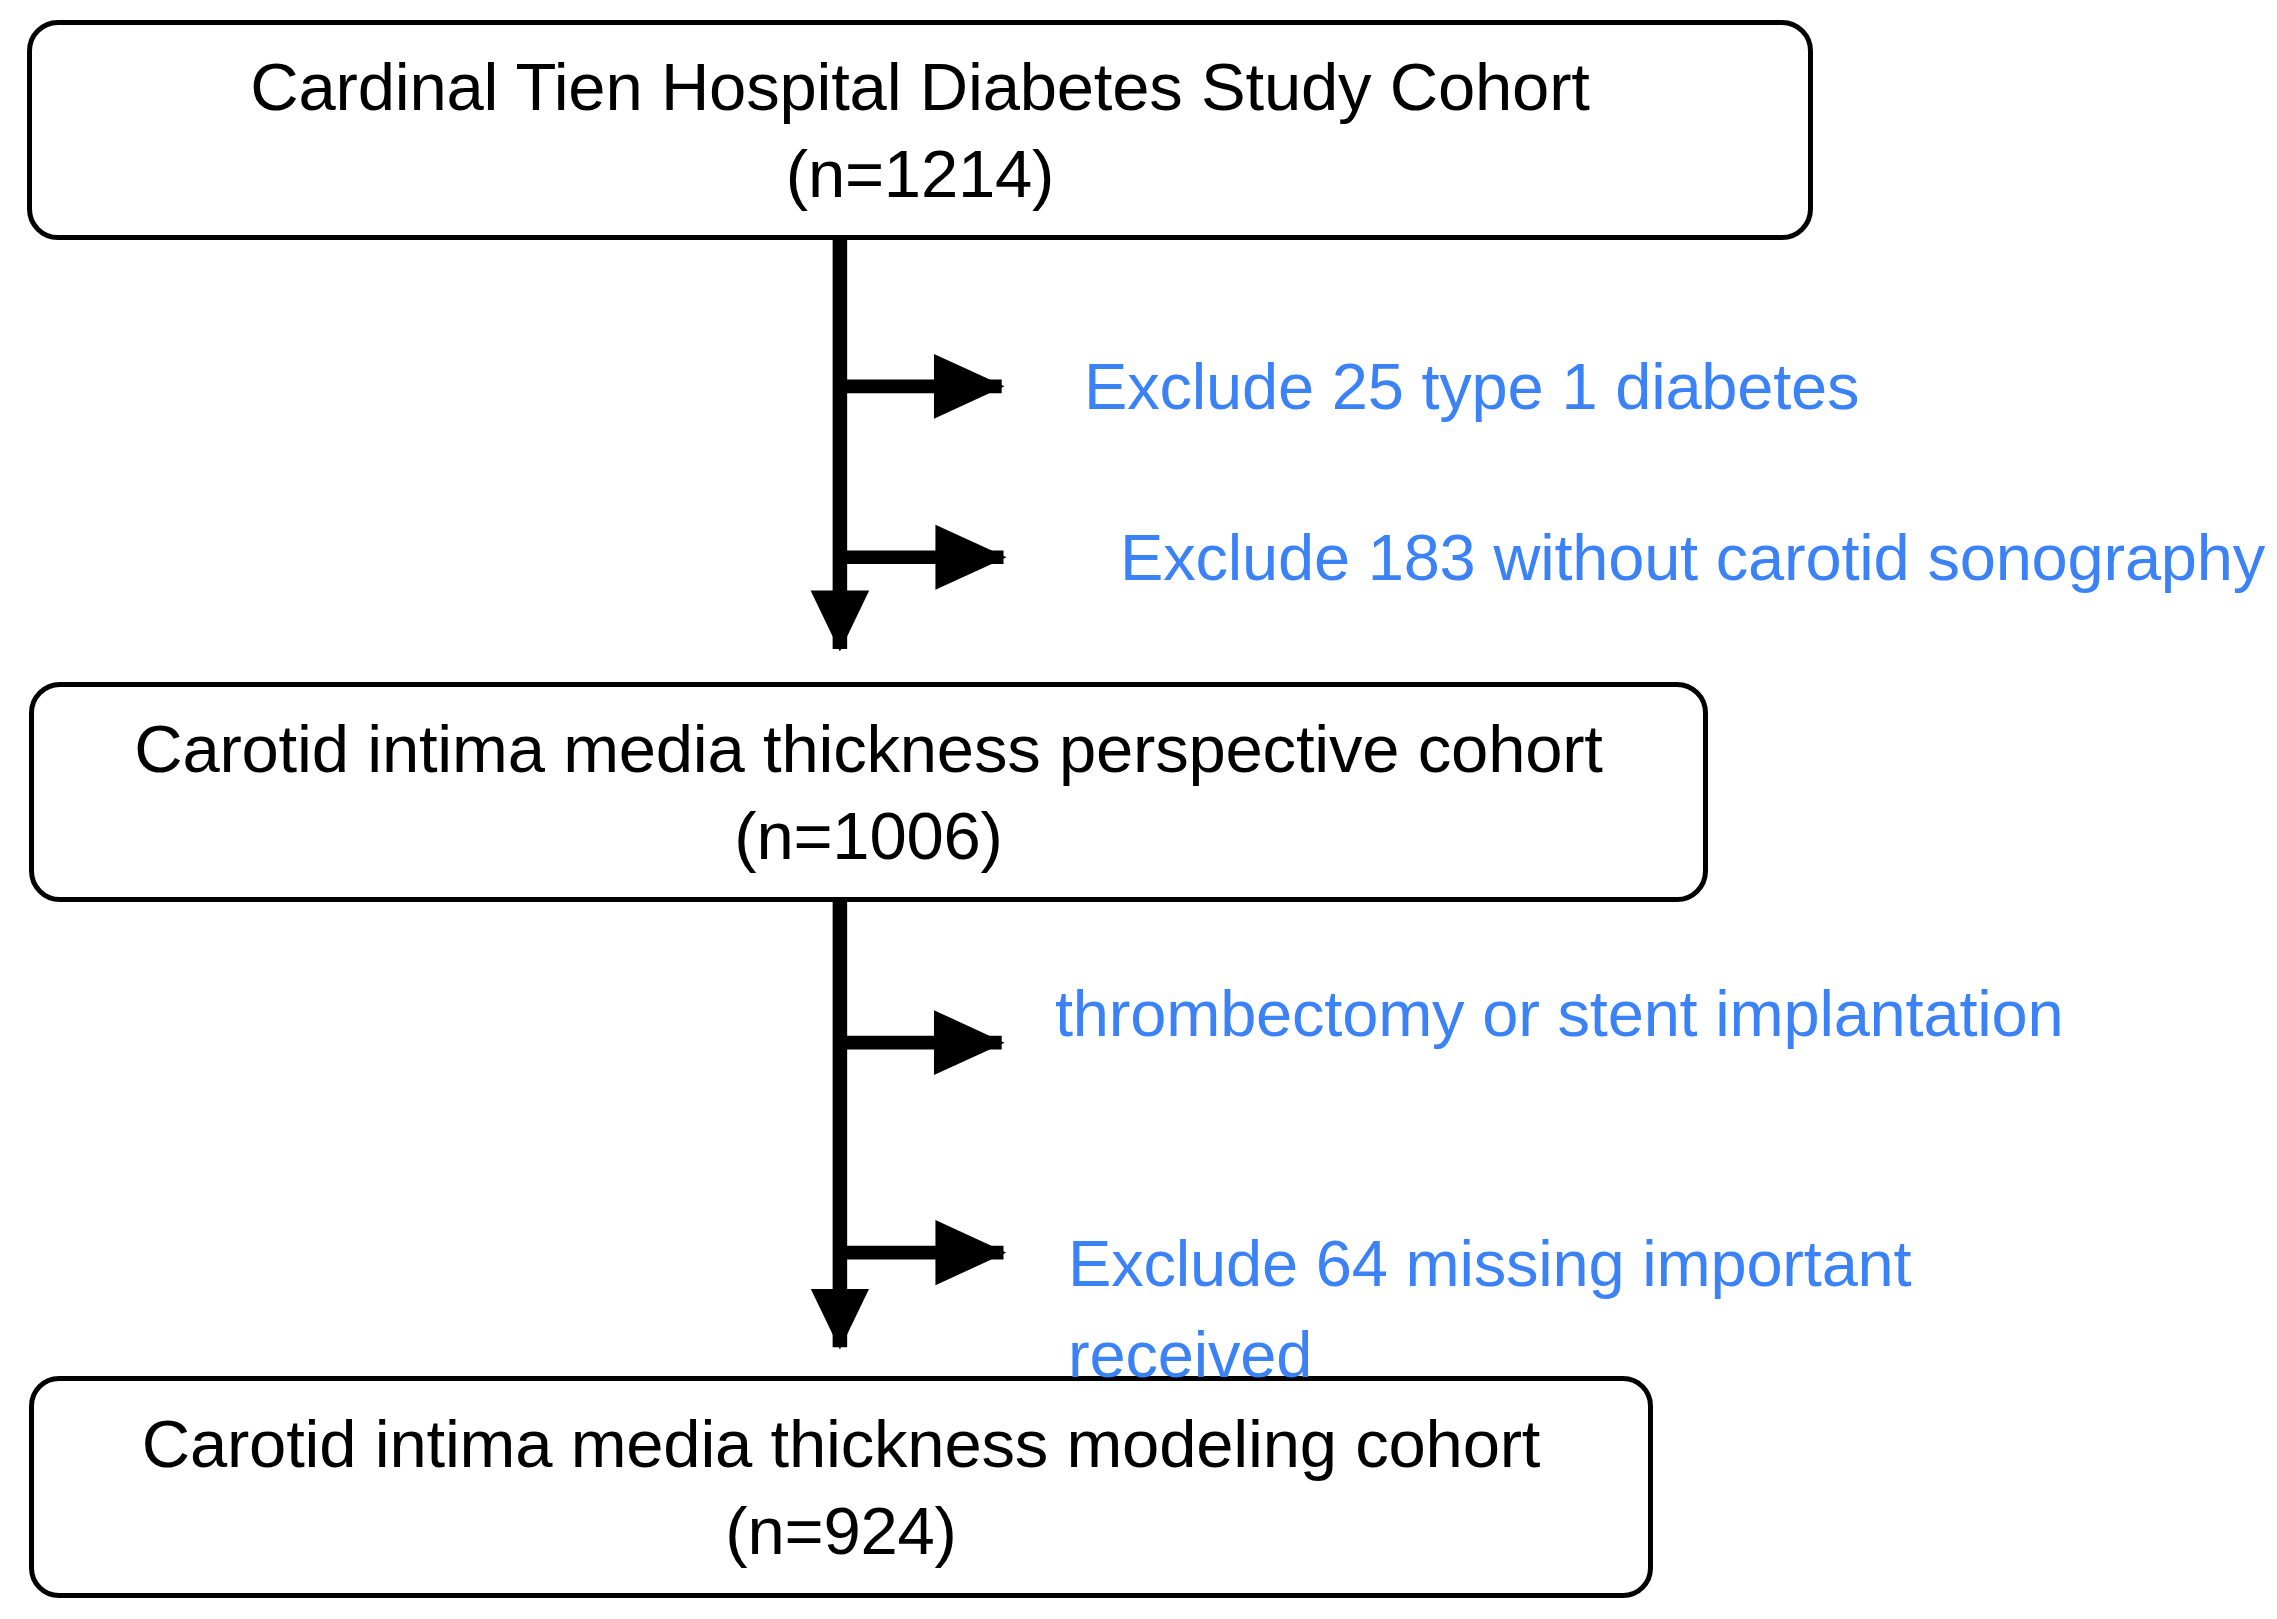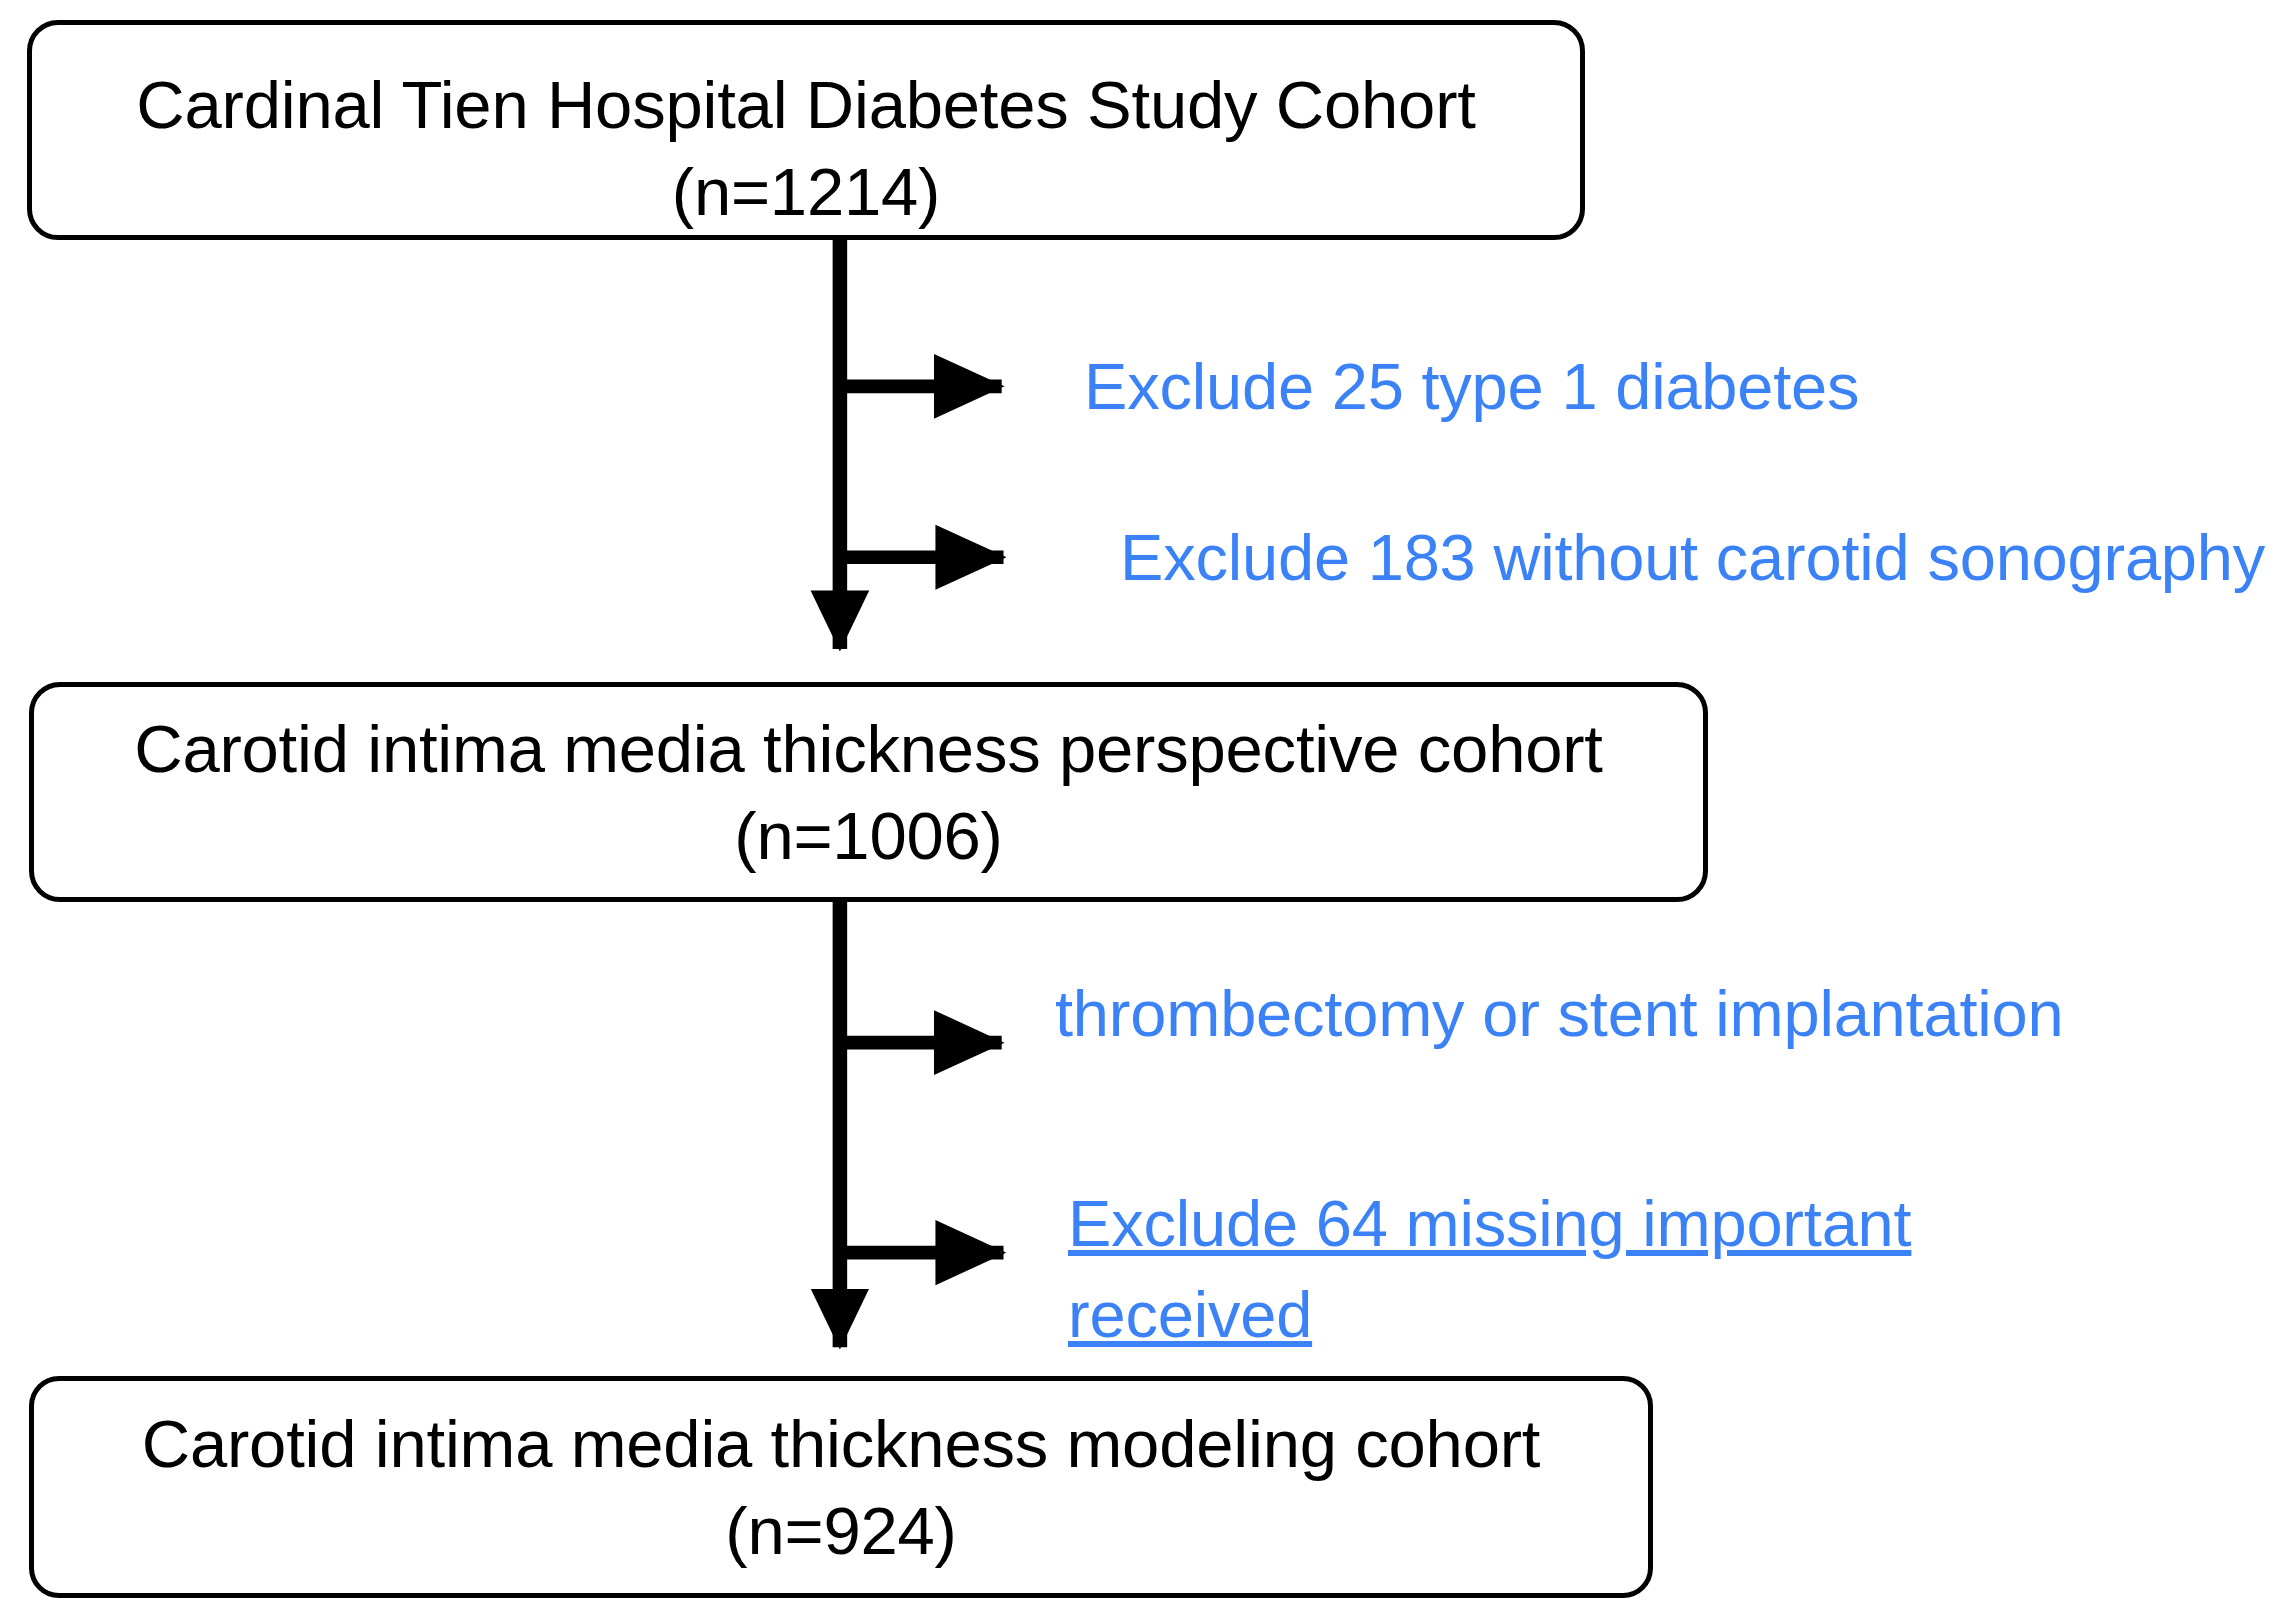--- a/index.html
+++ b/index.html
@@ -72,21 +72,21 @@
     <line x1="924" y1="262" x2="924" y2="714" stroke="#000000" stroke-width="16" marker-end="url(#arrowD)"></line>
 
     <line x1="924" y1="990" x2="924" y2="1482" stroke="#000000" stroke-width="16" marker-end="url(#arrowD)"></line>
 
     <line x1="924" y1="425" x2="1102" y2="425" stroke="#000000" stroke-width="15" marker-end="url(#arrowR)"></line>
     <line x1="924" y1="613" x2="1104" y2="613" stroke="#000000" stroke-width="15" marker-end="url(#arrowR)"></line>
     <line x1="924" y1="1147" x2="1102" y2="1147" stroke="#000000" stroke-width="15" marker-end="url(#arrowR)"></line>
     <line x1="924" y1="1378" x2="1104" y2="1378" stroke="#000000" stroke-width="15" marker-end="url(#arrowR)"></line>
   </svg>
 
-  <div class="node-box" style="left:27px; top:20px; width:1558px; height:220px;justify-content:flex-end;">
+  <div class="node-box" style="left:27px; top:20px; width:1786px; height:220px;">
     <span class="node-line">Cardinal Tien Hospital Diabetes Study Cohort</span>
     <span class="node-line">(n=1214)</span>
   </div>
 
   <div class="node-box" style="left:29px; top:682px; width:1679px; height:220px;">
     <span class="node-line">Carotid intima media thickness perspective cohort</span>
     <span class="node-line">(n=1006)</span>
   </div>
 
   <div class="node-box" style="left:29px; top:1376px; width:1624px; height:222px;border-radius:30px;">
@@ -99,19 +99,19 @@
   </div>
 
   <div class="excl-label" style="left:1120px; top:512px;text-align:right;">
     <span class="excl-line">Exclude 183 without carotid sonography</span>
   </div>
 
   <div class="excl-label" style="left:1055px; top:968px;">
     <span class="excl-line">thrombectomy or stent implantation</span>
   </div>
 
-  <div class="excl-label" style="left:1068px; top:1178px;text-decoration:underline;">
+  <div class="excl-label" style="left:1068px; top:1218px;">
     <span class="excl-line">Exclude 64 missing important</span>
     <span class="excl-line">received</span>
   </div>
 
 </div>
 
 
 </body></html>

